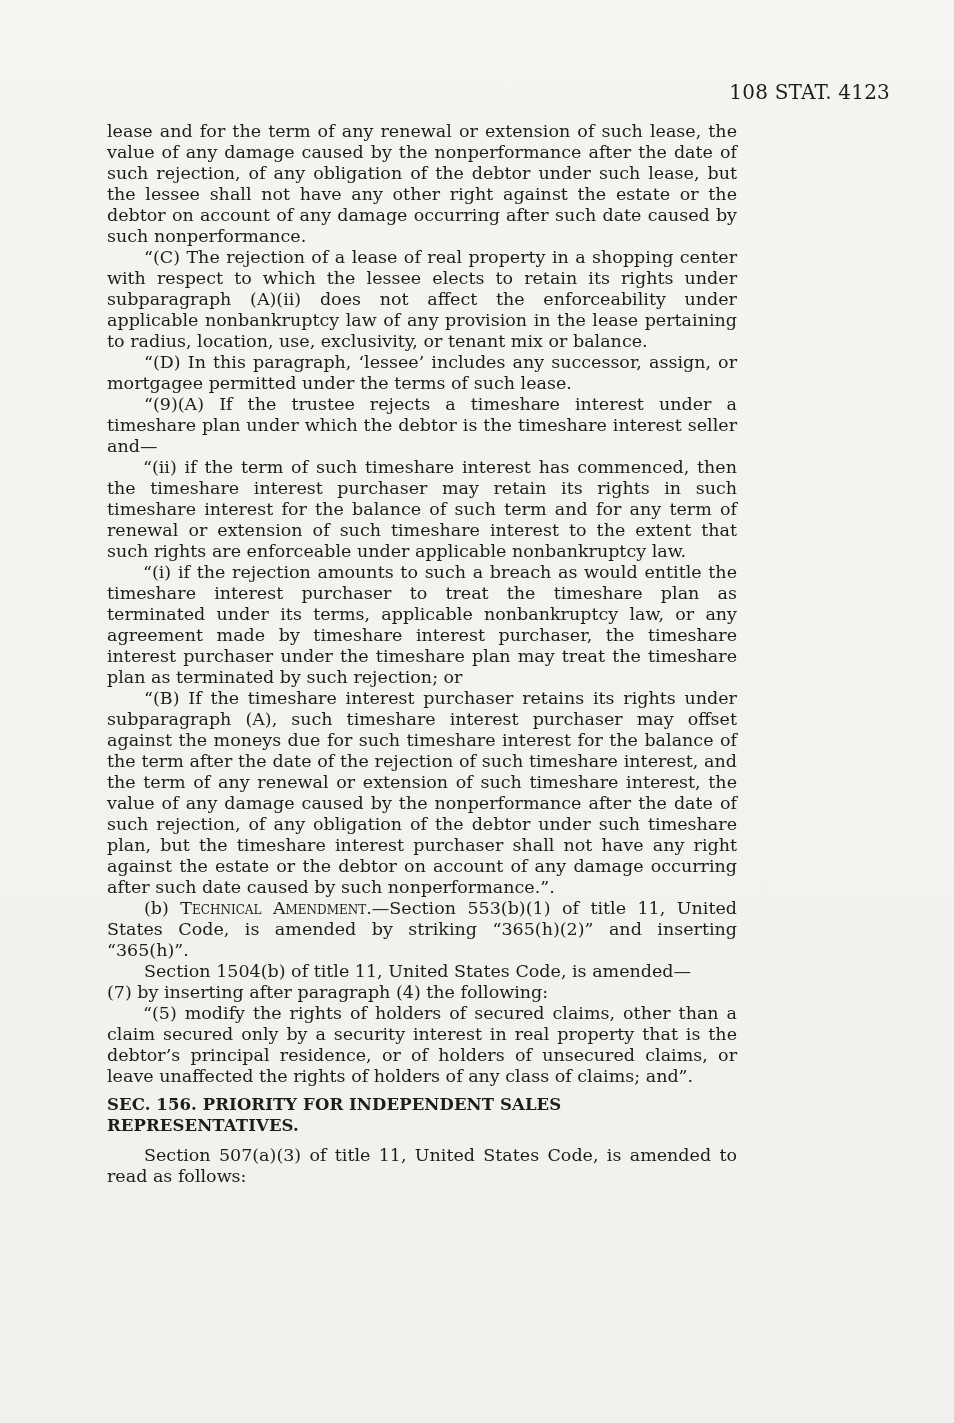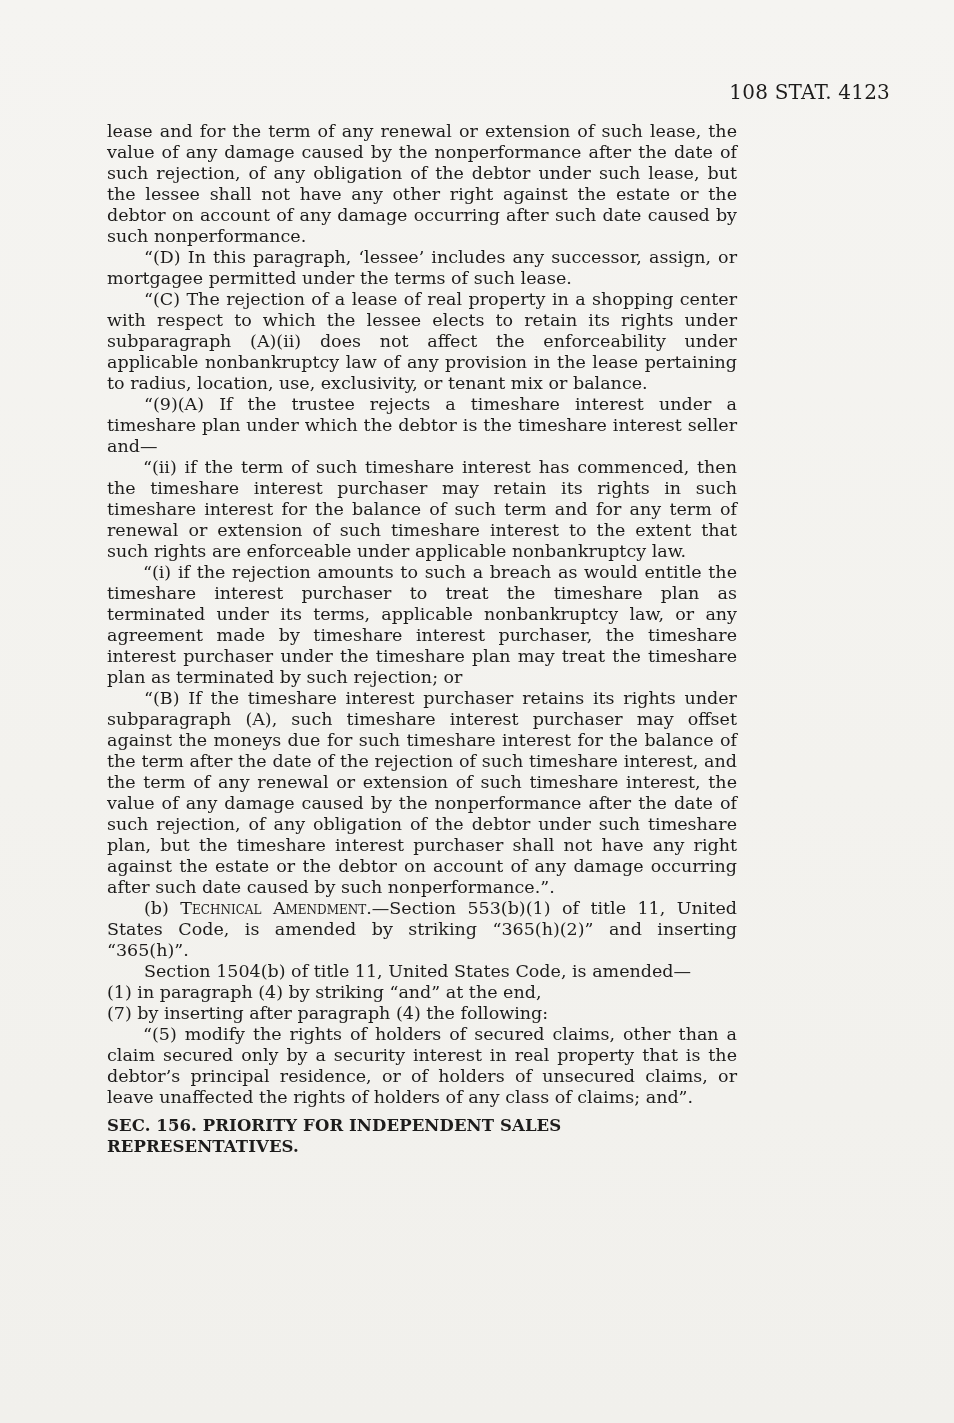--- a/index.html
+++ b/index.html
@@ -66,43 +66,43 @@
 
 <div class="page">
 
 
   <div class="stat-head">108 STAT. 4123</div>
 
   <div class="content">
 
     <p class="pc">lease and for the term of any renewal or extension of such lease, the value of any damage caused by the nonperformance after the date of such rejection, of any obligation of the debtor under such lease, but the lessee shall not have any other right against the estate or the debtor on account of any damage occurring after such date caused by such nonperformance.</p>
 
+    <p class="pi">“(C) The rejection of a lease of real property in a shopping center with respect to which the lessee elects to retain its rights under subparagraph (A)(ii) does not affect the enforceability under applicable nonbankruptcy law of any provision in the lease pertaining to radius, location, use, exclusivity, or tenant mix or balance.</p>
+
     <p class="pi">“(D) In this paragraph, ‘lessee’ includes any successor, assign, or mortgagee permitted under the terms of such lease.</p>
-
-    <p class="pi">“(C) The rejection of a lease of real property in a shopping center with respect to which the lessee elects to retain its rights under subparagraph (A)(ii) does not affect the enforceability under applicable nonbankruptcy law of any provision in the lease pertaining to radius, location, use, exclusivity, or tenant mix or balance.</p>
 
     <p class="pi">“(9)(A) If the trustee rejects a timeshare interest under a timeshare plan under which the debtor is the timeshare interest seller and—</p>
 
     <p class="sub">“(ii) if the term of such timeshare interest has commenced, then the timeshare interest purchaser may retain its rights in such timeshare interest for the balance of such term and for any term of renewal or extension of such timeshare interest to the extent that such rights are enforceable under applicable nonbankruptcy law.</p>
 
     <p class="sub">“(i) if the rejection amounts to such a breach as would entitle the timeshare interest purchaser to treat the timeshare plan as terminated under its terms, applicable nonbankruptcy law, or any agreement made by timeshare interest purchaser, the timeshare interest purchaser under the timeshare plan may treat the timeshare plan as terminated by such rejection; or</p>
 
     <p class="pi">“(B) If the timeshare interest purchaser retains its rights under subparagraph (A), such timeshare interest purchaser may offset against the moneys due for such timeshare interest for the balance of the term after the date of the rejection of such timeshare interest, and the term of any renewal or extension of such timeshare interest, the value of any damage caused by the nonperformance after the date of such rejection, of any obligation of the debtor under such timeshare plan, but the timeshare interest purchaser shall not have any right against the estate or the debtor on account of any damage occurring after such date caused by such nonperformance.”.</p>
 
     <p class="pi">
       <span>(b) </span><span class="sc">Technical Amendment</span><span>.—Section 553(b)(1) of title 11, United States Code, is amended by striking “365(h)(2)” and inserting “365(h)”.</span>
     </p>
 
 
     <p class="pi">Section 1504(b) of title 11, United States Code, is amended—</p>
 
-    <p class="item">(1) in paragraph (4) by striking “and” at the end,</p>
 
 
     <p class="item">(7) by inserting after paragraph (4) the following:</p>
 
     <p class="sub">“(5) modify the rights of holders of secured claims, other than a claim secured only by a security interest in real property that is the debtor’s principal residence, or of holders of unsecured claims, or leave unaffected the rights of holders of any class of claims; and”.</p>
 
     <p class="h-sec">SEC. 156. PRIORITY FOR INDEPENDENT SALES REPRESENTATIVES.</p>
 
+    <p class="pi">Section 507(a)(3) of title 11, United States Code, is amended to read as follows:</p>
 
   </div>
 </div>
 
 </body></html>

